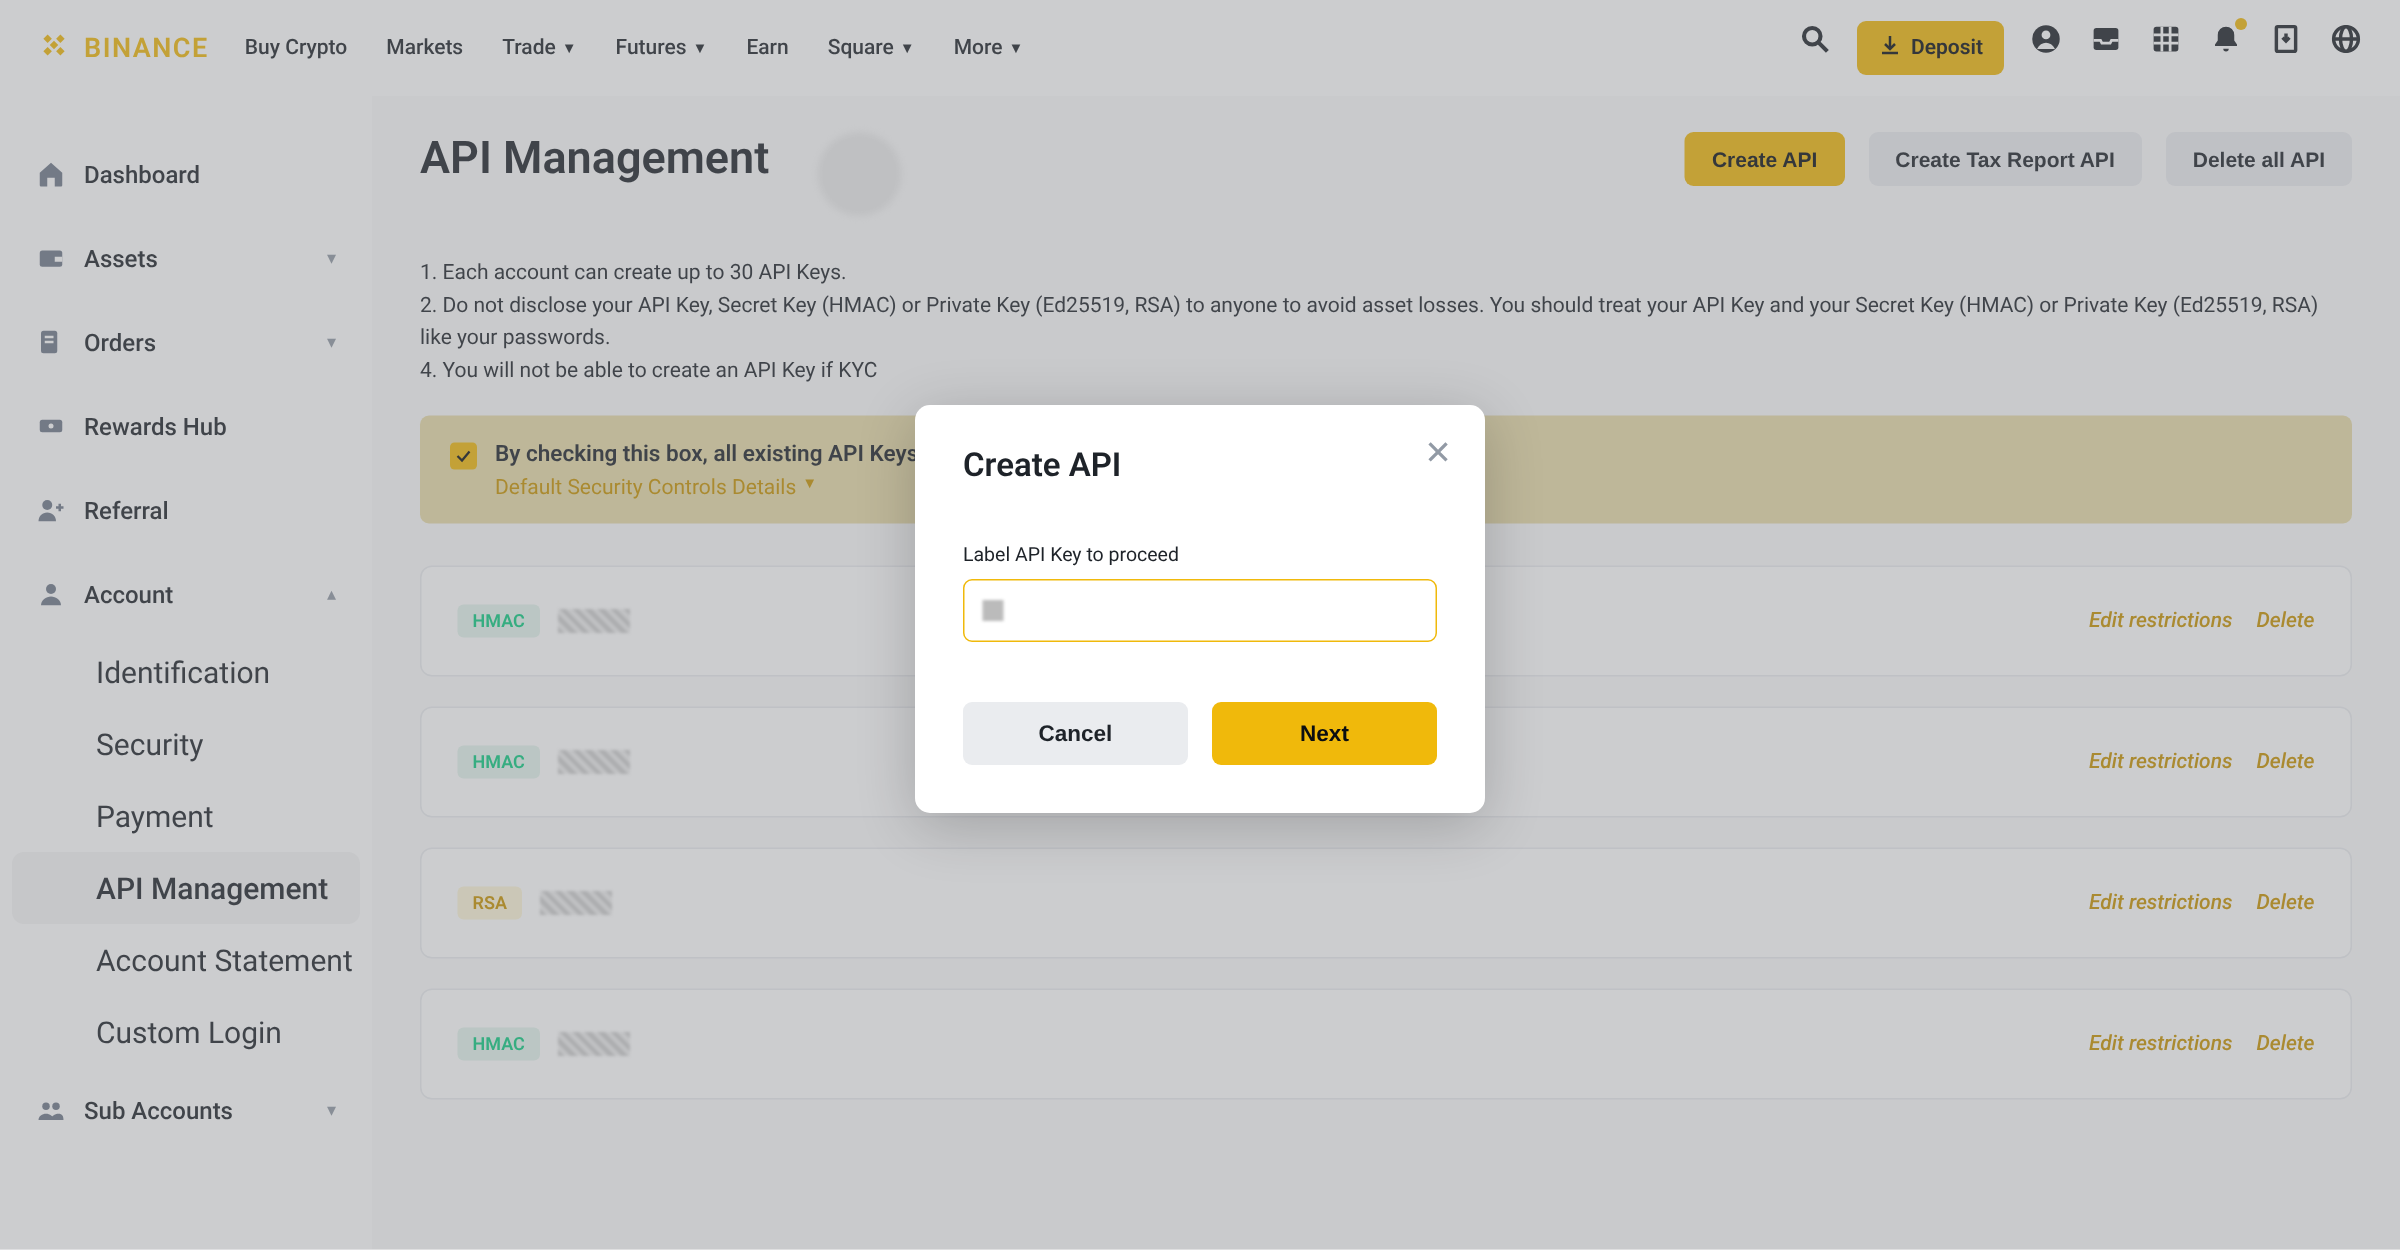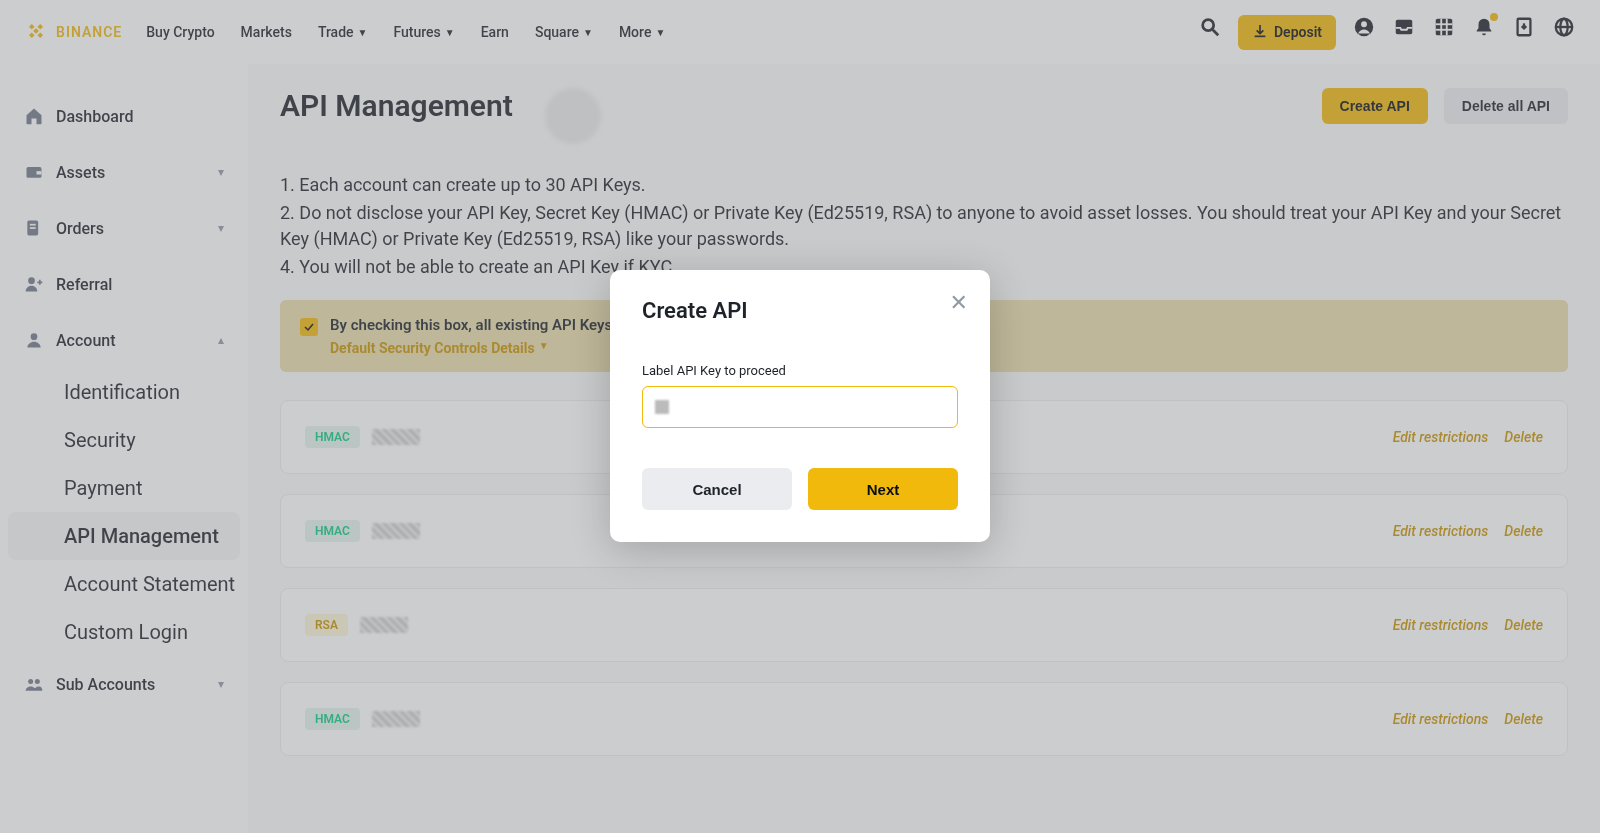--- a/index.html
+++ b/index.html
@@ -27,21 +27,21 @@
     width:1600px;height:833px;
     position:relative;overflow:hidden;
   }
   
   .topbar{
     height:64px;display:flex;align-items:center;padding:0 24px;
     background:#fff;
   }
   .logo{display:flex;align-items:center;gap:8px;margin-right:24px;}
   .logo svg{width:24px;height:24px;}
-  .logo-text{font-weight:600;font-size:14px;letter-spacing:1px;color:var(--yellow);}
+  .logo-text{font-weight:600;font-size:18px;letter-spacing:1px;color:var(--yellow);}
   .nav-links{display:flex;gap:26px;align-items:center;}
   .nav-link{font-weight:500;color:var(--text);display:flex;align-items:center;gap:4px;cursor:pointer;}
   .nav-link .caret{font-size:10px;color:var(--text);}
   .topbar-right{margin-left:auto;display:flex;align-items:flex-start;gap:16px;}
   .icon-btn{width:24px;height:24px;display:inline-flex;align-items:center;justify-content:center;cursor:pointer;color:var(--text);}
   .icon-btn svg{width:22px;height:22px;}
   .deposit-btn{
     background:var(--yellow);padding:8px 14px;border-radius:6px;font-weight:600;
     display:flex;align-items:center;gap:6px;cursor:pointer;color:#0B0E11;
   }
@@ -62,33 +62,33 @@
   .side-sub.active{background:#F5F5F5;font-weight:500;}
   
   .content{flex:1;background:var(--bg-sub);padding:24px 32px;overflow-y:auto;}
   .page-header{display:flex;align-items:flex-start;gap:24px;margin-bottom:28px;position:relative;}
   .page-title{font-size:30px;font-weight:600;}
   .blur-chip{width:56px;height:56px;border-radius:50%;background:#EAEAEA;filter:blur(2px);margin-left:8px;}
   .header-actions{margin-left:auto;display:flex;gap:16px;align-items:flex-start;}
   .btn{padding:10px 18px;border-radius:6px;font-weight:600;font-size:14px;cursor:pointer;border:none;}
   .btn-primary{background:var(--yellow);color:#0B0E11;}
   .btn-secondary{background:#EAECEF;color:var(--text);}
-  .notes{margin-bottom:20px;color:var(--text);font-size:18px;line-height:1.45;}
+  .notes{margin-bottom:20px;color:var(--text);font-size:14px;line-height:1.45;}
   .notes div{margin-bottom:2px;}
   .infobox{
     background:var(--note-bg);padding:16px 20px;border-radius:6px;display:flex;gap:12px;
     margin-bottom:28px;align-items:flex-start;
   }
   .checkbox{
     width:18px;height:18px;border-radius:3px;background:var(--yellow);display:inline-flex;
     align-items:center;justify-content:center;flex-shrink:0;margin-top:2px;
   }
   .checkbox svg{width:12px;height:12px;stroke:#0B0E11;stroke-width:3;}
   .infobox-text{font-size:15px;}
-  .infobox-link{color:var(--link);font-weight:700;display:inline-flex;gap:4px;margin-top:6px;cursor:pointer;}
+  .infobox-link{color:var(--link);font-weight:400;display:inline-flex;gap:4px;margin-top:6px;cursor:pointer;}
   .infobox-link .caret{font-size:10px;}
   
   .api-card{
     background:#fff;border:1px solid var(--border);border-radius:8px;padding:20px 24px;
     display:flex;align-items:center;margin-bottom:20px;height:74px;
   }
   .pill{padding:4px 10px;border-radius:4px;font-size:12px;font-weight:600;margin-right:12px;}
   .pill-green{background:var(--pill-green-bg);color:var(--pill-green-fg);}
   .pill-amber{background:var(--pill-amber-bg);color:var(--pill-amber-fg);}
   .api-name-blur{width:48px;height:16px;background:repeating-linear-gradient(45deg,#ccc,#ccc 3px,#eee 3px,#eee 6px);filter:blur(1px);}
@@ -256,20 +256,29 @@
             <rect x="7" y="7" width="7" height="2" fill="#fff"></rect>
             <rect x="7" y="11" width="7" height="2" fill="#fff"></rect>
           </svg>
         </span>
       <span>Orders</span>
       <span class="chev">▾</span>
     </div>
     <div class="side-item">
       <span class="icon">
           <svg viewBox="0 0 24 24" fill="currentColor">
+            <rect x="3" y="7" width="18" height="10" rx="2"></rect>
+            <circle cx="12" cy="12" r="2" fill="#fff"></circle>
+          </svg>
+        </span>
+      <span>Rewards Hub</span>
+    </div>
+    <div class="side-item">
+      <span class="icon">
+          <svg viewBox="0 0 24 24" fill="currentColor">
             <circle cx="9" cy="8" r="4"></circle>
             <path d="M2 21c0-4 3-7 7-7s7 3 7 7"></path>
             <path d="M19 7v6M16 10h6" stroke="currentColor" stroke-width="2" fill="none"></path>
           </svg>
         </span>
       <span>Referral</span>
     </div>
     <div class="side-item">
       <span class="icon">
           <svg viewBox="0 0 24 24" fill="currentColor">
@@ -310,20 +319,21 @@
       <span class="chev">▾</span>
     </div>
   </div>
 
   <div class="content">
     <div class="page-header">
       <div class="page-title">API Management</div>
       <div class="blur-chip"></div>
       <div class="header-actions">
         <button class="btn btn-primary">Create API</button>
+        <button class="btn btn-secondary">Create Tax Report API</button>
         <button class="btn btn-secondary">Delete all API</button>
       </div>
     </div>
 
     <div class="notes">
       <div>1. Each account can create up to 30 API Keys.</div>
       <div>2. Do not disclose your API Key, Secret Key (HMAC) or Private Key (Ed25519, RSA) to anyone to avoid asset losses. You should treat your API Key and your Secret Key (HMAC) or Private Key (Ed25519, RSA) like your passwords.</div>
       <div>4. You will not be able to create an API Key if KYC</div>
     </div>
 

